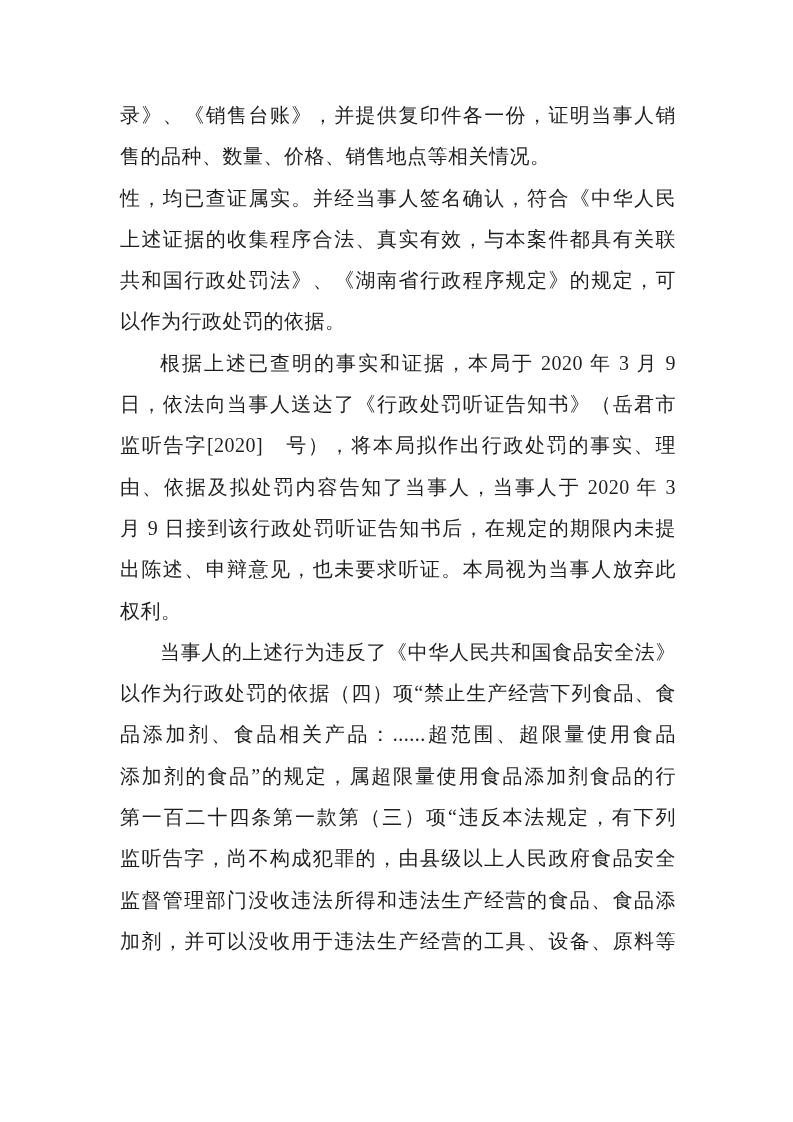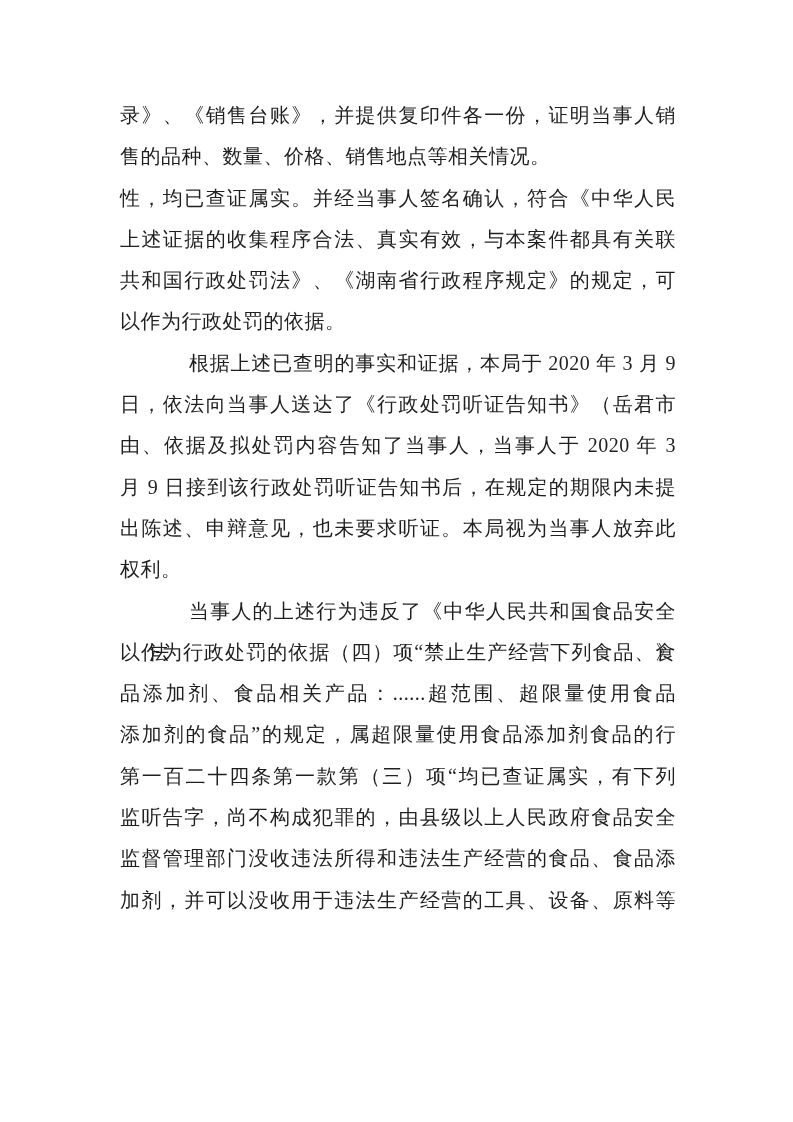--- a/index.html
+++ b/index.html
@@ -41,50 +41,50 @@
     text-align: justify;
     text-align-last: justify;
     height: 41.3px;
     overflow: visible;
   }
   .line.para-end {
     text-align-last: left;
   }
   .line.indent {
     text-indent: 2em;
-    margin-left: 29px;
   }
 </style>
 </head>
 <body>
 
 <div class="page">
   <div class="text-block" style="color: rgb(31, 31, 31);">
       <div class="paragraph">
         <div class="line">录》、《销售台账》，并提供复印件各一份，证明当事人销</div>
         <div class="line para-end">售的品种、数量、价格、销售地点等相关情况。</div>
       </div>
       <div class="paragraph">
         <div class="line">性，均已查证属实。并经当事人签名确认，符合《中华人民</div>
         <div class="line">上述证据的收集程序合法、真实有效，与本案件都具有关联</div>
         <div class="line">共和国行政处罚法》、《湖南省行政程序规定》的规定，可</div>
         <div class="line para-end">以作为行政处罚的依据。</div>
       </div>
       <div class="paragraph">
         <div class="line indent">根据上述已查明的事实和证据，本局于 2020 年 3 月 9</div>
         <div class="line">日，依法向当事人送达了《行政处罚听证告知书》（岳君市</div>
+        <div class="line">监听告字[2020]　号），将本局拟作出行政处罚的事实、理</div>
         <div class="line">由、依据及拟处罚内容告知了当事人，当事人于 2020 年 3</div>
         <div class="line">月 9 日接到该行政处罚听证告知书后，在规定的期限内未提</div>
         <div class="line">出陈述、申辩意见，也未要求听证。本局视为当事人放弃此</div>
         <div class="line para-end">权利。</div>
       </div>
       <div class="paragraph">
         <div class="line indent">当事人的上述行为违反了《中华人民共和国食品安全法》</div>
         <div class="line">以作为行政处罚的依据（四）项“禁止生产经营下列食品、食</div>
         <div class="line">品添加剂、食品相关产品：......超范围、超限量使用食品</div>
         <div class="line">添加剂的食品”的规定，属超限量使用食品添加剂食品的行</div>
-        <div class="line">第一百二十四条第一款第（三）项“均已查证属实，有下列</div>
+        <div class="line">第一百二十四条第一款第（三）项“违反本法规定，有下列</div>
         <div class="line">监听告字，尚不构成犯罪的，由县级以上人民政府食品安全</div>
         <div class="line">监督管理部门没收违法所得和违法生产经营的食品、食品添</div>
         <div class="line">加剂，并可以没收用于违法生产经营的工具、设备、原料等</div>
       </div>
     </div>
 </div>
 
 </body></html>

